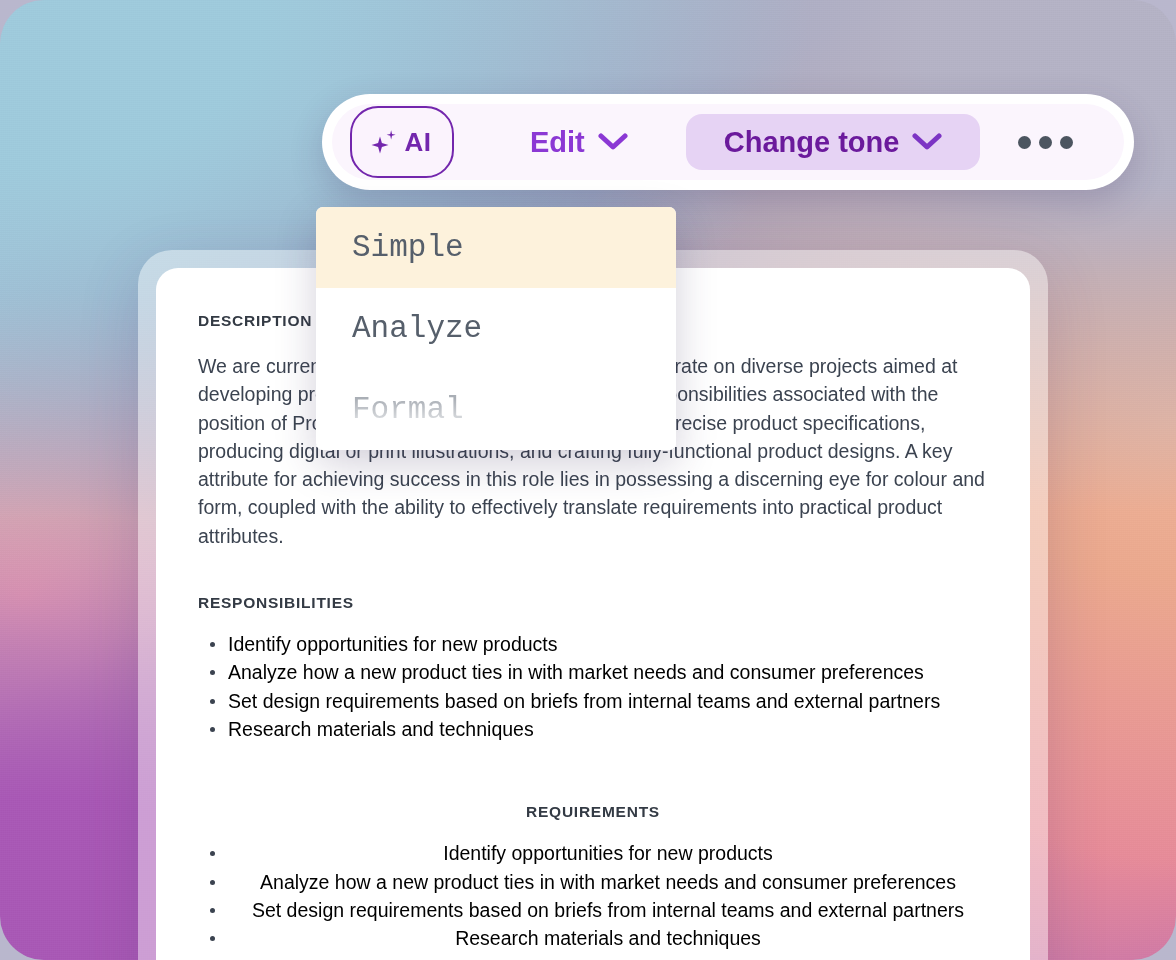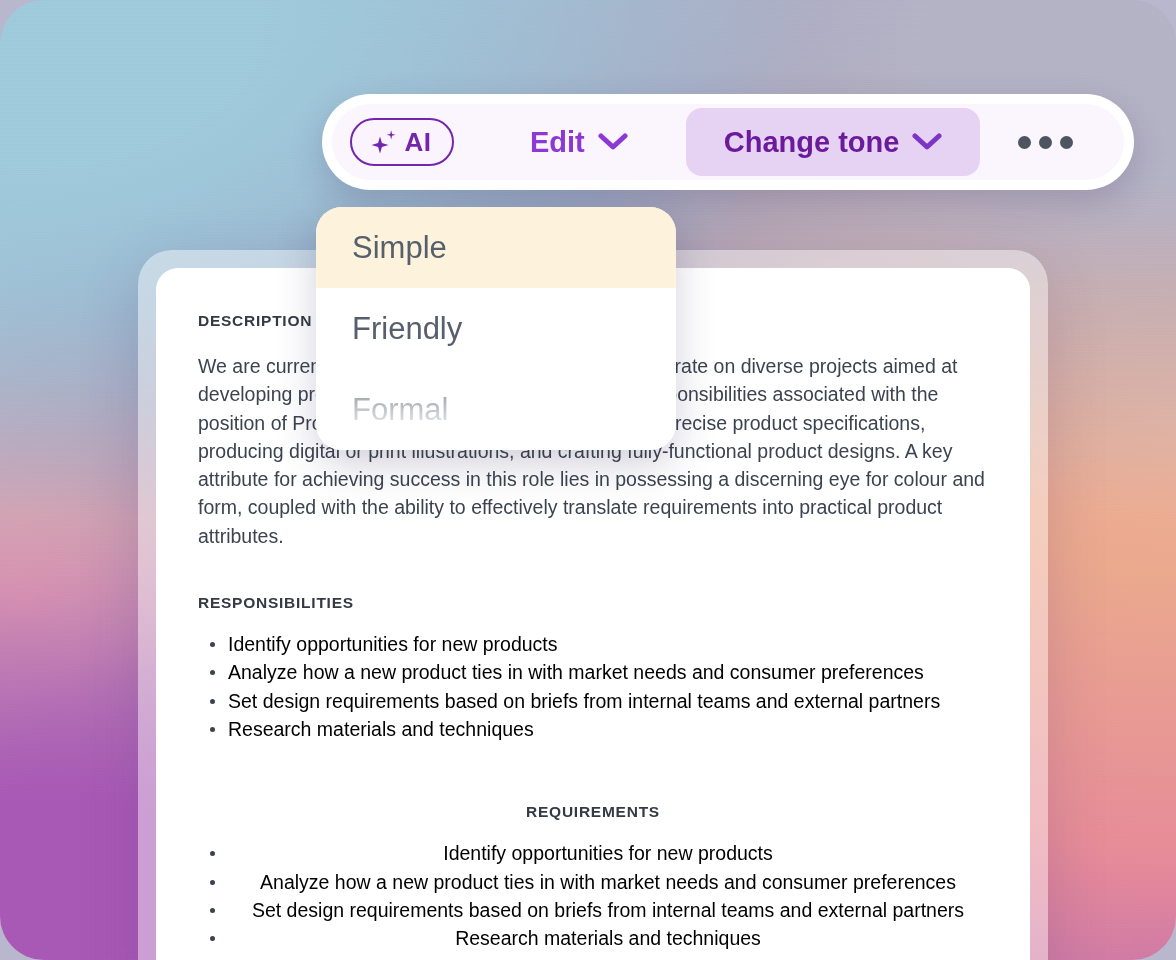--- a/index.html
+++ b/index.html
@@ -138,21 +138,21 @@
     bottom: 10px;
     border-radius: 40px;
     background: #fbf5fd;
     display: flex;
     align-items: center;
   }
 
   .ai-pill {
     position: relative;
     margin-left: 18px;
-    height: 48px;
+    height: 72px;
     min-width: 104px;
     border-radius: 28px;
     border: 2.5px solid #7326ad;
     background: #fbf3fd;
     display: flex;
     align-items: center;
     justify-content: center;
     gap: 6px;
     padding: 0 16px 0 12px;
     cursor: pointer;
@@ -182,21 +182,21 @@
 
   .tb-edit {
     margin-left: 76px;
     font-size: 29px;
     font-weight: bold;
     color: #8b38d4;
   }
 
   .tb-change {
     margin-left: 58px;
-    height: 68px;
+    height: 56px;
     padding: 0 38px;
     border-radius: 16px;
     background: #e6d3f4;
     font-size: 29px;
     font-weight: bold;
     color: #6b1a9c;
   }
 
   .dots {
     margin-left: 38px;
@@ -212,25 +212,26 @@
     display: block;
   }
 
   
   .dropdown {
     position: absolute;
     left: 316px;
     top: 207px;
     width: 360px;
     height: 243px;
-    border-radius: 26px;
+    border-radius: 7px;
     background: #ffffff;
     box-shadow: 0 14px 40px rgba(55,40,85,.22);
     overflow: hidden;
     padding-top: 0;
+    font-family: Liberation Mono, monospace;
   }
 
   .dd-item {
     height: 81px;
     display: flex;
     align-items: center;
     padding-left: 36px;
     font-size: 31px;
     color: #565f6b;
     cursor: pointer;
@@ -325,21 +326,21 @@
       </div>
 
     </div>
   </div>
 
   <div class="dropdown">
     <div class="dd-item active">
       <span>Simple</span>
     </div>
     <div class="dd-item">
-      <span>Friendly</span>
+      <span>Analyze</span>
     </div>
     <div class="dd-item muted">
       <span>Formal</span>
     </div>
     <div class="fade-mask"></div>
   </div>
 
 </div>
 
 </body></html>

